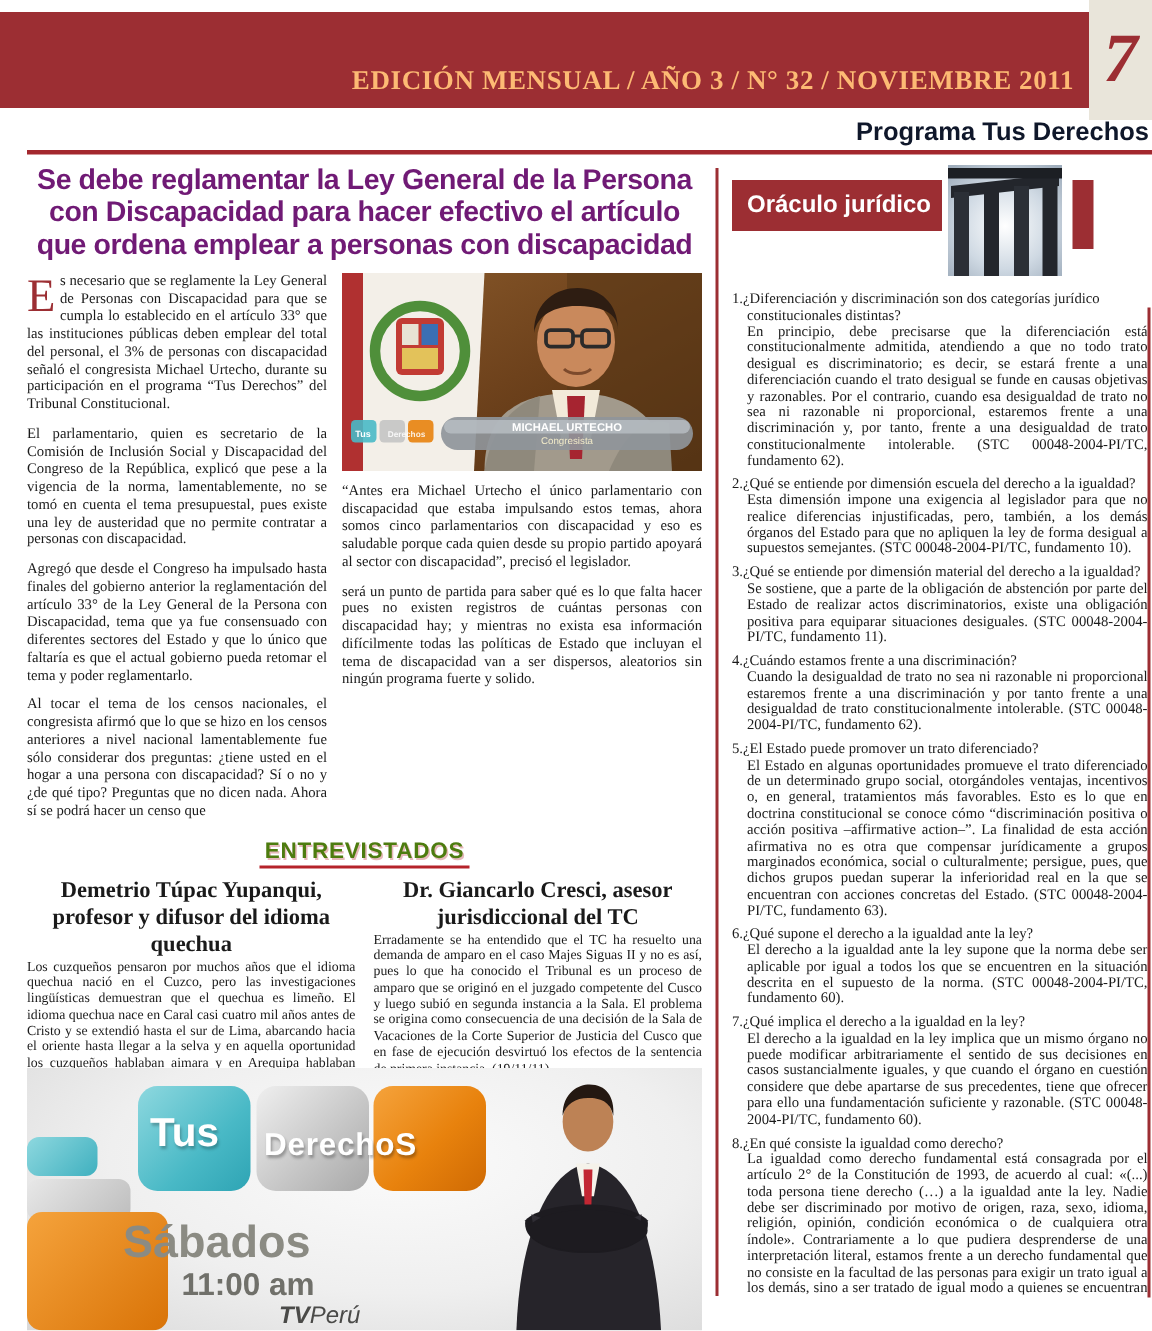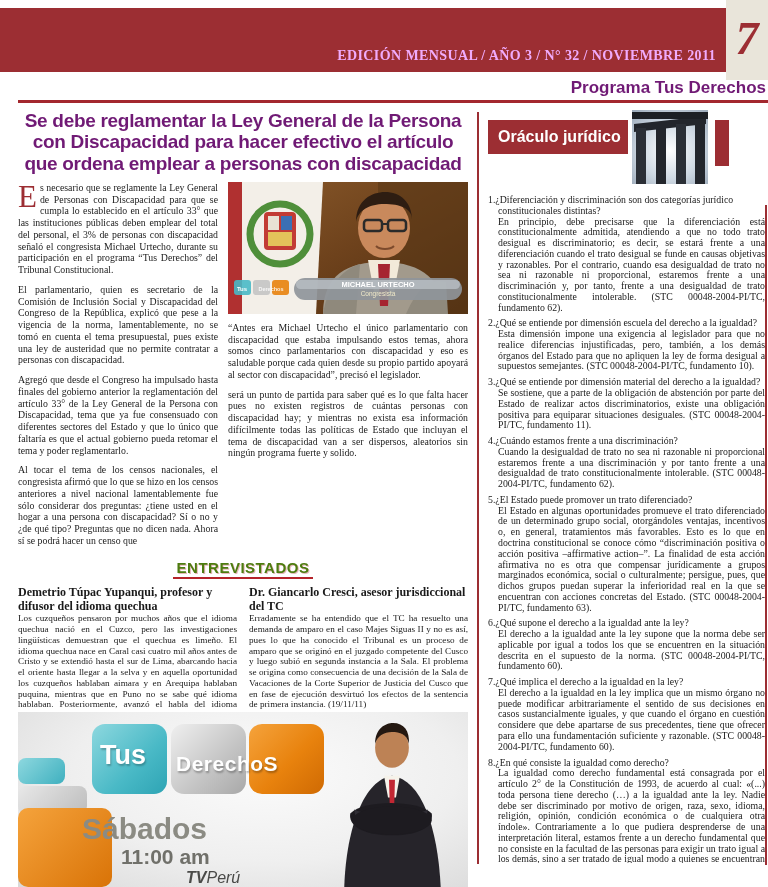--- a/index.html
+++ b/index.html
@@ -1,43 +1,43 @@
 <!DOCTYPE html>
 <html><head>
 <meta charset="utf-8">
 <style>
   * { margin:0; padding:0; box-sizing:border-box; }
   html,body { width:768px; height:887px; }
   body { position:relative; background:#ffffff; font-family:"Liberation Serif", serif; overflow:hidden; color:#1a1a1a; }
 
   
   .banner { position:absolute; top:8px; left:0; width:726px; height:64px; background:#9c2e33; }
-  .banner-text { position:absolute; right:10px; bottom:8px; color:#f0abfc; font-family:"Liberation Serif", serif; font-weight:bold; font-size:14px; letter-spacing:.4px; }
+  .banner-text { position:absolute; right:10px; bottom:8px; color:#fdba74; font-family:"Liberation Serif", serif; font-weight:bold; font-size:18px; letter-spacing:.4px; }
   .pagenum-box { position:absolute; top:0; right:0; width:42px; height:80px; background:#e9e5da; text-align:center; }
   .pagenum { font-family:"Liberation Serif", serif; font-style:italic; font-weight:bold; font-size:46px; color:#9c2e33; line-height:78px; }
-  .section-label { position:absolute; top:78px; right:2px; font-family:"Liberation Sans", sans-serif; font-weight:bold; font-size:17px; color:#701a75; }
+  .section-label { position:absolute; top:78px; right:2px; font-family:"Liberation Sans", sans-serif; font-weight:bold; font-size:17px; color:#0f172a; }
   .top-rule { position:absolute; top:100px; left:18px; width:750px; height:3px; background:#a3282e; }
 
   
   .v-sep { position:absolute; left:477px; top:112px; width:2px; height:752px; background:#9c2e33; }
   .v-edge { position:absolute; left:765px; top:205px; width:2px; height:660px; background:#9c2e33; }
 
   
   .main { position:absolute; left:18px; top:110px; width:450px; }
   .headline { font-family:"Liberation Sans", sans-serif; font-weight:bold; font-size:19px; line-height:1.12; text-align:center; color:#701a75; letter-spacing:-0.3px; }
   .article-grid { display:grid; grid-template-columns: 200px 240px; column-gap:10px; margin-top:8px; }
   .body-text { font-size:9.8px; line-height:1.2; text-align:justify; margin-bottom:8px; }
   .dropcap { float:left; font-size:31px; line-height:.82; color:#9c2e33; padding:2px 3px 0 0; font-family:"Liberation Serif", serif; }
   .photo-wrap { width:240px; height:132px; margin-bottom:8px; }
 
   
   .entrev-title-row { text-align:center; margin:4px 0 6px 0; }
   .entrev-title { display:inline-block; font-family:"Liberation Sans", sans-serif; font-weight:bold; font-size:15px; letter-spacing:.5px; color:#4d7c0f; border-bottom:2px solid #b5232a; padding:0 4px 1px 4px; text-shadow:1px 1px 0 #e5b9ba; }
   .entries { display:grid; grid-template-columns:1fr 1fr; column-gap:12px; row-gap:9px; height:278px; overflow:hidden; }
-  .entry-name { font-size:12px; font-weight:bold; line-height:1.2; }
+  .entry-name { font-size:15px; font-weight:bold; line-height:1.2;text-align:center; }
   .entry-text { font-size:9.2px; line-height:1.17; text-align:justify; }
 
   
   .ad { position:absolute; left:18px; top:712px; width:450px; height:175px; overflow:hidden; background:radial-gradient(ellipse at 55% 35%, #fbfbfb 0%, #efefef 55%, #d9d9d9 100%); }
   .tile { position:absolute; border-radius:13px; }
   .tile-tus { left:74px; top:12px; width:75px; height:70px; background:linear-gradient(135deg,#8ed8df 0%,#49b9c6 60%,#2ea4b4 100%); }
   .tile-silver { left:153px; top:12px; width:75px; height:70px; background:linear-gradient(135deg,#efefef 0%,#c4c4c4 60%,#a8a8a8 100%); }
   .tile-orange { left:231px; top:12px; width:75px; height:70px; background:linear-gradient(135deg,#f5a33c 0%,#e8820d 55%,#cf6a03 100%); }
   .logo-tus { position:absolute; left:82px; top:28px; font-family:"Liberation Sans", sans-serif; font-weight:bold; font-size:27px; color:#ffffff; text-shadow:1px 2px 2px rgba(0,0,0,.25); }
   .logo-derechos { position:absolute; left:158px; top:40px; font-family:"Liberation Sans", sans-serif; font-weight:bold; font-size:21px; letter-spacing:.5px; color:#ffffff; text-shadow:1px 2px 2px rgba(0,0,0,.3); }

